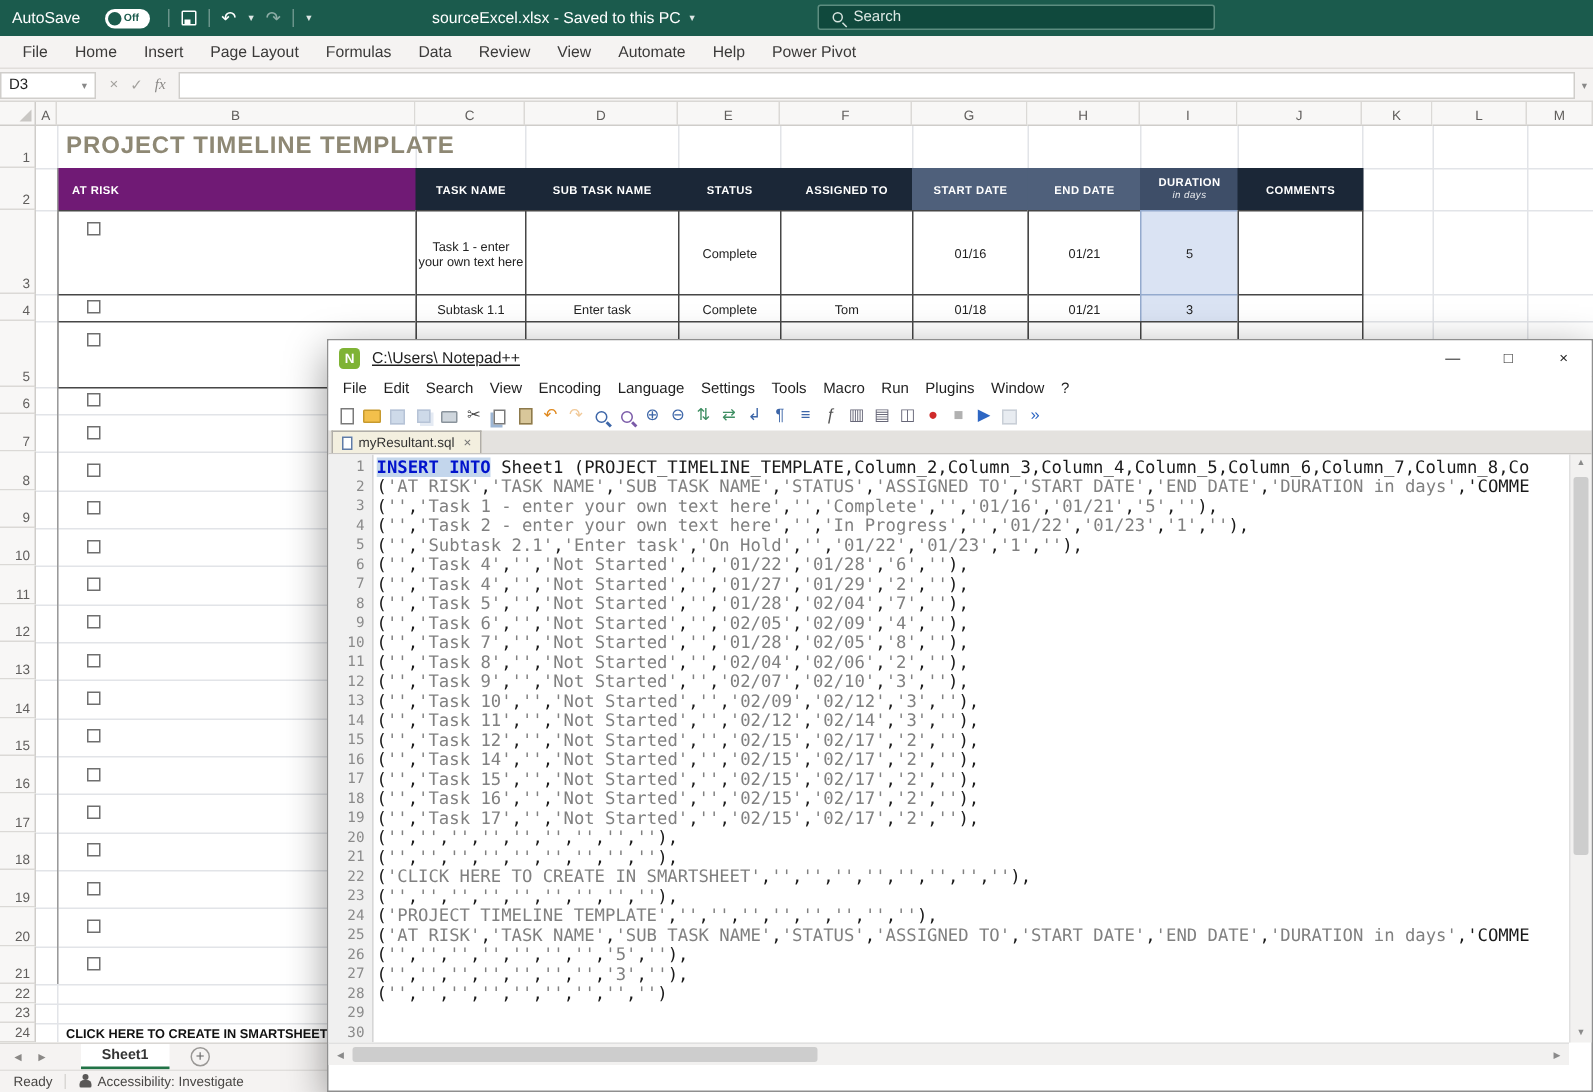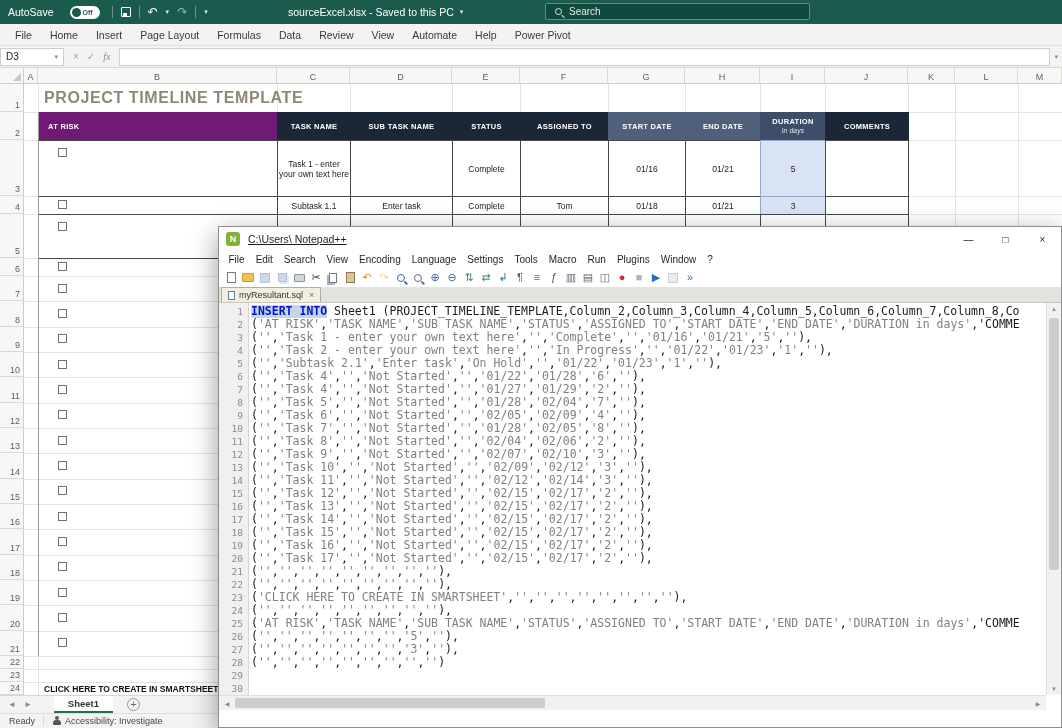--- a/index.html
+++ b/index.html
@@ -471,29 +471,29 @@
         <div class="npp-codeline">(<span class="sql-str">''</span>,<span class="sql-str">'Task 4'</span>,<span class="sql-str">''</span>,<span class="sql-str">'Not Started'</span>,<span class="sql-str">''</span>,<span class="sql-str">'01/22'</span>,<span class="sql-str">'01/28'</span>,<span class="sql-str">'6'</span>,<span class="sql-str">''</span>),</div>
         <div class="npp-codeline">(<span class="sql-str">''</span>,<span class="sql-str">'Task 4'</span>,<span class="sql-str">''</span>,<span class="sql-str">'Not Started'</span>,<span class="sql-str">''</span>,<span class="sql-str">'01/27'</span>,<span class="sql-str">'01/29'</span>,<span class="sql-str">'2'</span>,<span class="sql-str">''</span>),</div>
         <div class="npp-codeline">(<span class="sql-str">''</span>,<span class="sql-str">'Task 5'</span>,<span class="sql-str">''</span>,<span class="sql-str">'Not Started'</span>,<span class="sql-str">''</span>,<span class="sql-str">'01/28'</span>,<span class="sql-str">'02/04'</span>,<span class="sql-str">'7'</span>,<span class="sql-str">''</span>),</div>
         <div class="npp-codeline">(<span class="sql-str">''</span>,<span class="sql-str">'Task 6'</span>,<span class="sql-str">''</span>,<span class="sql-str">'Not Started'</span>,<span class="sql-str">''</span>,<span class="sql-str">'02/05'</span>,<span class="sql-str">'02/09'</span>,<span class="sql-str">'4'</span>,<span class="sql-str">''</span>),</div>
         <div class="npp-codeline">(<span class="sql-str">''</span>,<span class="sql-str">'Task 7'</span>,<span class="sql-str">''</span>,<span class="sql-str">'Not Started'</span>,<span class="sql-str">''</span>,<span class="sql-str">'01/28'</span>,<span class="sql-str">'02/05'</span>,<span class="sql-str">'8'</span>,<span class="sql-str">''</span>),</div>
         <div class="npp-codeline">(<span class="sql-str">''</span>,<span class="sql-str">'Task 8'</span>,<span class="sql-str">''</span>,<span class="sql-str">'Not Started'</span>,<span class="sql-str">''</span>,<span class="sql-str">'02/04'</span>,<span class="sql-str">'02/06'</span>,<span class="sql-str">'2'</span>,<span class="sql-str">''</span>),</div>
         <div class="npp-codeline">(<span class="sql-str">''</span>,<span class="sql-str">'Task 9'</span>,<span class="sql-str">''</span>,<span class="sql-str">'Not Started'</span>,<span class="sql-str">''</span>,<span class="sql-str">'02/07'</span>,<span class="sql-str">'02/10'</span>,<span class="sql-str">'3'</span>,<span class="sql-str">''</span>),</div>
         <div class="npp-codeline">(<span class="sql-str">''</span>,<span class="sql-str">'Task 10'</span>,<span class="sql-str">''</span>,<span class="sql-str">'Not Started'</span>,<span class="sql-str">''</span>,<span class="sql-str">'02/09'</span>,<span class="sql-str">'02/12'</span>,<span class="sql-str">'3'</span>,<span class="sql-str">''</span>),</div>
         <div class="npp-codeline">(<span class="sql-str">''</span>,<span class="sql-str">'Task 11'</span>,<span class="sql-str">''</span>,<span class="sql-str">'Not Started'</span>,<span class="sql-str">''</span>,<span class="sql-str">'02/12'</span>,<span class="sql-str">'02/14'</span>,<span class="sql-str">'3'</span>,<span class="sql-str">''</span>),</div>
         <div class="npp-codeline">(<span class="sql-str">''</span>,<span class="sql-str">'Task 12'</span>,<span class="sql-str">''</span>,<span class="sql-str">'Not Started'</span>,<span class="sql-str">''</span>,<span class="sql-str">'02/15'</span>,<span class="sql-str">'02/17'</span>,<span class="sql-str">'2'</span>,<span class="sql-str">''</span>),</div>
-        <div class="npp-codeline">(<span class="sql-str">''</span>,<span class="sql-str">'Task 13'</span>,<span class="sql-str">''</span>,<span class="sql-str">'Not Started'</span>,<span class="sql-str">''</span>,<span class="sql-str">'02/15'</span>,<span class="sql-str">'02/17'</span>,<span class="sql-str">'2'</span>,<span class="sql-str">''</span>),</div>
         <div class="npp-codeline">(<span class="sql-str">''</span>,<span class="sql-str">'Task 14'</span>,<span class="sql-str">''</span>,<span class="sql-str">'Not Started'</span>,<span class="sql-str">''</span>,<span class="sql-str">'02/15'</span>,<span class="sql-str">'02/17'</span>,<span class="sql-str">'2'</span>,<span class="sql-str">''</span>),</div>
         <div class="npp-codeline">(<span class="sql-str">''</span>,<span class="sql-str">'Task 15'</span>,<span class="sql-str">''</span>,<span class="sql-str">'Not Started'</span>,<span class="sql-str">''</span>,<span class="sql-str">'02/15'</span>,<span class="sql-str">'02/17'</span>,<span class="sql-str">'2'</span>,<span class="sql-str">''</span>),</div>
         <div class="npp-codeline">(<span class="sql-str">''</span>,<span class="sql-str">'Task 16'</span>,<span class="sql-str">''</span>,<span class="sql-str">'Not Started'</span>,<span class="sql-str">''</span>,<span class="sql-str">'02/15'</span>,<span class="sql-str">'02/17'</span>,<span class="sql-str">'2'</span>,<span class="sql-str">''</span>),</div>
         <div class="npp-codeline">(<span class="sql-str">''</span>,<span class="sql-str">'Task 17'</span>,<span class="sql-str">''</span>,<span class="sql-str">'Not Started'</span>,<span class="sql-str">''</span>,<span class="sql-str">'02/15'</span>,<span class="sql-str">'02/17'</span>,<span class="sql-str">'2'</span>,<span class="sql-str">''</span>),</div>
         <div class="npp-codeline">(<span class="sql-str">''</span>,<span class="sql-str">''</span>,<span class="sql-str">''</span>,<span class="sql-str">''</span>,<span class="sql-str">''</span>,<span class="sql-str">''</span>,<span class="sql-str">''</span>,<span class="sql-str">''</span>,<span class="sql-str">''</span>),</div>
         <div class="npp-codeline">(<span class="sql-str">''</span>,<span class="sql-str">''</span>,<span class="sql-str">''</span>,<span class="sql-str">''</span>,<span class="sql-str">''</span>,<span class="sql-str">''</span>,<span class="sql-str">''</span>,<span class="sql-str">''</span>,<span class="sql-str">''</span>),</div>
         <div class="npp-codeline">(<span class="sql-str">'CLICK HERE TO CREATE IN SMARTSHEET'</span>,<span class="sql-str">''</span>,<span class="sql-str">''</span>,<span class="sql-str">''</span>,<span class="sql-str">''</span>,<span class="sql-str">''</span>,<span class="sql-str">''</span>,<span class="sql-str">''</span>,<span class="sql-str">''</span>),</div>
         <div class="npp-codeline">(<span class="sql-str">''</span>,<span class="sql-str">''</span>,<span class="sql-str">''</span>,<span class="sql-str">''</span>,<span class="sql-str">''</span>,<span class="sql-str">''</span>,<span class="sql-str">''</span>,<span class="sql-str">''</span>,<span class="sql-str">''</span>),</div>
+        <div class="npp-codeline">(<span class="sql-str">'PROJECT TIMELINE TEMPLATE'</span>,<span class="sql-str">''</span>,<span class="sql-str">''</span>,<span class="sql-str">''</span>,<span class="sql-str">''</span>,<span class="sql-str">''</span>,<span class="sql-str">''</span>,<span class="sql-str">''</span>,<span class="sql-str">''</span>),</div>
         <div class="npp-codeline">(<span class="sql-str">'AT RISK'</span>,<span class="sql-str">'TASK NAME'</span>,<span class="sql-str">'SUB TASK NAME'</span>,<span class="sql-str">'STATUS'</span>,<span class="sql-str">'ASSIGNED TO'</span>,<span class="sql-str">'START DATE'</span>,<span class="sql-str">'END DATE'</span>,<span class="sql-str">'DURATION in days'</span>,'COMME</div>
         <div class="npp-codeline">(<span class="sql-str">''</span>,<span class="sql-str">''</span>,<span class="sql-str">''</span>,<span class="sql-str">''</span>,<span class="sql-str">''</span>,<span class="sql-str">''</span>,<span class="sql-str">''</span>,<span class="sql-str">'5'</span>,<span class="sql-str">''</span>),</div>
         <div class="npp-codeline">(<span class="sql-str">''</span>,<span class="sql-str">''</span>,<span class="sql-str">''</span>,<span class="sql-str">''</span>,<span class="sql-str">''</span>,<span class="sql-str">''</span>,<span class="sql-str">''</span>,<span class="sql-str">'3'</span>,<span class="sql-str">''</span>),</div>
         <div class="npp-codeline">(<span class="sql-str">''</span>,<span class="sql-str">''</span>,<span class="sql-str">''</span>,<span class="sql-str">''</span>,<span class="sql-str">''</span>,<span class="sql-str">''</span>,<span class="sql-str">''</span>,<span class="sql-str">''</span>,<span class="sql-str">''</span>)</div>
       </div>
   </div>
 
   <div class="npp-vscroll">
     <span class="vs-arrow up">▲</span>
     <div class="vs-thumb"></div>

